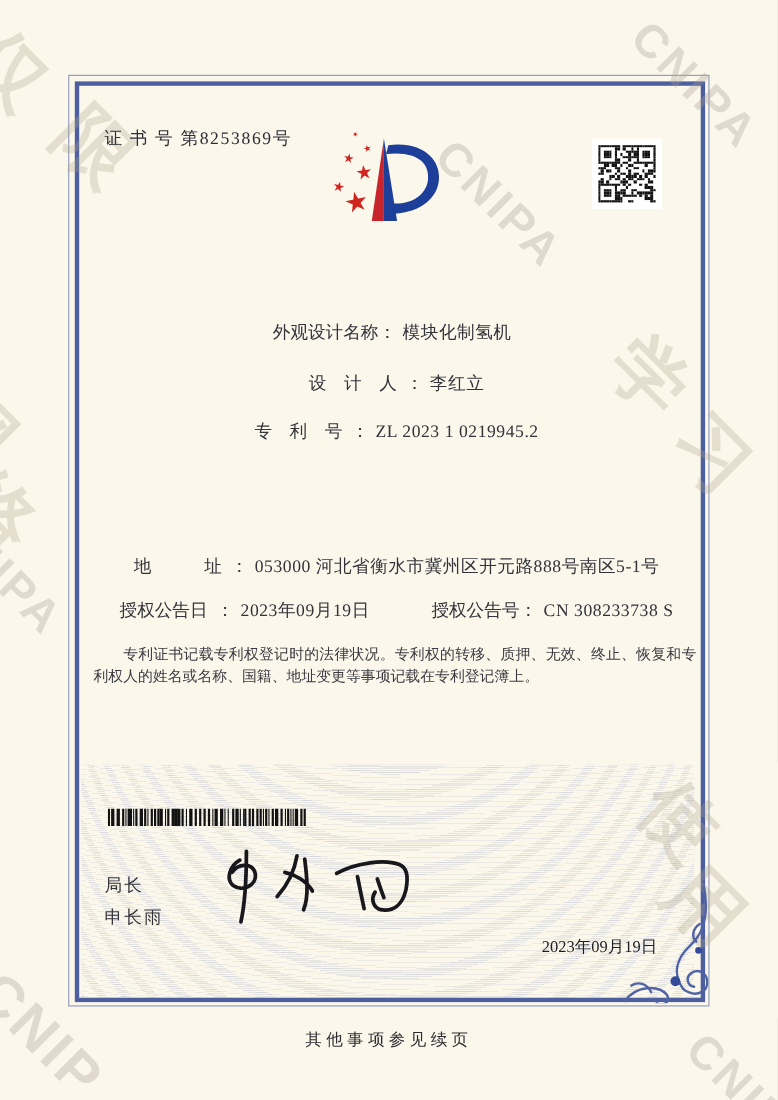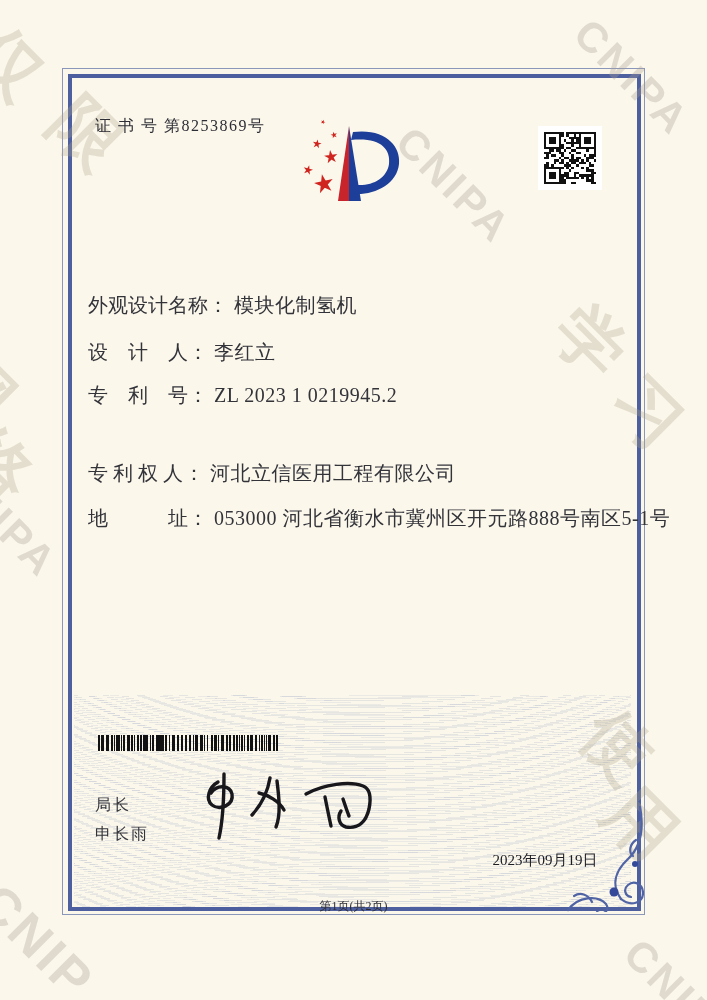--- a/index.html
+++ b/index.html
@@ -31,21 +31,21 @@
   
   .content{position:absolute;inset:0;z-index:3;}
   .cert-no{position:absolute;left:95px;top:116px;font-size:16px;letter-spacing:1.5px;color:#2e2e36;}
   .logo{position:absolute;left:293px;top:118px;}
   .qr-box{position:absolute;left:538px;top:126px;width:64px;height:64px;background:#fff;
     display:flex;align-items:center;justify-content:center;}
   .qr-grid{display:grid;grid-template-columns:repeat(21,1fr);grid-template-rows:repeat(21,1fr);
     width:52px;height:52px;background:#fff;}
   .title{position:absolute;left:0;right:0;top:211px;text-align:center;
     font-size:35px;font-weight:700;letter-spacing:6px;color:#101014;}
-  .frow{position:absolute;left:88px;right:82px;font-size:20px;white-space:nowrap;}
+  .frow{position:absolute;left:88px;right:82px;font-size:16px;white-space:nowrap;text-align:center;}
   .lab{display:inline-block;min-width:96px;}
   .colon{display:inline-block;margin-right:6px;}
   .lab2{display:inline-block;margin-left:52px;}
   .fval{letter-spacing:0.5px;}
   .body-text{position:absolute;left:85px;right:74px;top:585px;font-size:13.5px;
     line-height:19.5px;color:#3a3a40;text-align:justify;}
   .body-text p{margin:0 0 9px 0;text-indent:2em;}
   .barcode{position:absolute;left:98px;top:735px;width:184px;height:16px;white-space:nowrap;overflow:hidden;}
   .barcode span{display:inline-block;height:100%;background:#121212;vertical-align:top;}
   .signer-title{position:absolute;left:95px;top:795px;font-size:16px;letter-spacing:2px;}
@@ -552,28 +552,30 @@
 
     <div class="frow" style="top:292px">
       <span class="lab">外观设计名称</span><span class="colon">：</span><span class="fval">模块化制氢机</span>
     </div>
     <div class="frow" style="top:339px">
       <span class="lab">设　计　人</span><span class="colon">：</span><span class="fval">李红立</span>
     </div>
     <div class="frow" style="top:382px">
       <span class="lab">专　利　号</span><span class="colon">：</span><span class="fval">ZL 2023 1 0219945.2</span>
     </div>
-    <div class="frow" style="top:460px">
-      <span class="lab">专 利 权 人</span><span class="colon">：</span><span class="fval">河北立信医用工程有限公司</span>
-    </div>
     <div class="frow" style="top:505px">
       <span class="lab">地　　　址</span><span class="colon">：</span><span class="fval">053000 河北省衡水市冀州区开元路888号南区5-1号</span>
     </div>
+    <div class="frow" style="top:545px">
+      <span class="lab">授权公告日</span><span class="colon">：</span><span class="fval">2023年09月19日</span>
+      <span class="lab2">授权公告号</span><span class="colon">：</span><span class="fval">CN 308233738 S</span>
+    </div>
 
     <div class="body-text">
+      <p>专利证书记载专利权登记时的法律状况。专利权的转移、质押、无效、终止、恢复和专利权人的姓名或名称、国籍、地址变更等事项记载在专利登记簿上。</p>
     </div>
 
     <div class="barcode"><span style="width: 2.07341px; margin-right: 1.428px;"></span><span style="width: 2.98034px; margin-right: 1.99099px;"></span><span style="width: 3.03773px; margin-right: 1.39603px;"></span><span style="width: 2.58133px; margin-right: 0.640372px;"></span><span style="width: 1.16407px; margin-right: 1.25662px;"></span><span style="width: 3.03532px; margin-right: 1.54023px;"></span><span style="width: 0.848571px; margin-right: 0.806847px;"></span><span style="width: 2.60272px; margin-right: 1.75574px;"></span><span style="width: 2.54062px; margin-right: 1.765px;"></span><span style="width: 1.78104px; margin-right: 0.565326px;"></span><span style="width: 1.32299px; margin-right: 1.57212px;"></span><span style="width: 2.45571px; margin-right: 1.21558px;"></span><span style="width: 2.28154px; margin-right: 0.870504px;"></span><span style="width: 1.49965px; margin-right: 0.521135px;"></span><span style="width: 2.90781px; margin-right: 2.00199px;"></span><span style="width: 1.03641px; margin-right: 1.12935px;"></span><span style="width: 1.60025px; margin-right: 1.73172px;"></span><span style="width: 2.91684px; margin-right: 0.682225px;"></span><span style="width: 1.2981px; margin-right: 0.677px;"></span><span style="width: 2.42428px; margin-right: 1.00699px;"></span><span style="width: 2.02173px; margin-right: 2.07054px;"></span><span style="width: 1.39373px; margin-right: 1.59055px;"></span><span style="width: 3.16552px; margin-right: 2.04394px;"></span><span style="width: 2.35531px; margin-right: 1.59649px;"></span><span style="width: 2.19688px; margin-right: 1.83689px;"></span><span style="width: 2.33808px; margin-right: 1.37568px;"></span><span style="width: 2.70333px; margin-right: 1.32028px;"></span><span style="width: 1.0561px; margin-right: 0.949986px;"></span><span style="width: 3.191px; margin-right: 1.8794px;"></span><span style="width: 3.19388px; margin-right: 1.55119px;"></span><span style="width: 1.1559px; margin-right: 1.56161px;"></span><span style="width: 1.44986px; margin-right: 2.09088px;"></span><span style="width: 2.32304px; margin-right: 0.818584px;"></span><span style="width: 3.07978px; margin-right: 1.32794px;"></span><span style="width: 1.21994px; margin-right: 1.70611px;"></span><span style="width: 0.897471px; margin-right: 0.567476px;"></span><span style="width: 1.66329px; margin-right: 1.60108px;"></span><span style="width: 2.74427px; margin-right: 0.701498px;"></span><span style="width: 2.18898px; margin-right: 1.46922px;"></span><span style="width: 2.11633px; margin-right: 0.752265px;"></span><span style="width: 1.98693px; margin-right: 1.0957px;"></span><span style="width: 1.17045px; margin-right: 1.56281px;"></span><span style="width: 1.51182px; margin-right: 0.728199px;"></span><span style="width: 1.05891px; margin-right: 1.84946px;"></span><span style="width: 2.02638px; margin-right: 1.85388px;"></span><span style="width: 2.90142px; margin-right: 2.00907px;"></span><span style="width: 1.26528px; margin-right: 2.03506px;"></span><span style="width: 1.25963px; margin-right: 1.23356px;"></span><span style="width: 1.52402px; margin-right: 1.44961px;"></span><span style="width: 1.03549px; margin-right: 0.638833px;"></span><span style="width: 1.86394px; margin-right: 0.770517px;"></span><span style="width: 3.09463px; margin-right: 1.55248px;"></span><span style="width: 2.43785px; margin-right: 0.594906px;"></span><span style="width: 2.24197px; margin-right: 1.23462px;"></span></div>
 
     <div class="signer-title">局长</div>
     <div class="signer-name">申长雨</div>
 
     <svg class="signature" width="200" height="74" viewBox="0 0 200 74">
       <g fill="none" stroke="#17171c" stroke-width="3.4" stroke-linecap="round" stroke-linejoin="round">
         <path d="M28,12 C19,17 15,29 22,35 C30,41 44,35 42,24 C40,15 27,14 21,23"></path>
@@ -594,16 +596,16 @@
         <path d="M88,0 C92,22 90,40 76,53 C63,65 59,79 69,93"></path>
         <path d="M69,93 C79,101 91,97 91,87 C91,78 82,74 76,79 C71,83 73,90 79,91"></path>
         <path d="M16,104 C26,90 46,89 54,98 C58,104 52,110 45,106"></path>
         <path d="M84,34 C78,38 76,46 81,50"></path>
         <path d="M40,96 C36,88 28,86 22,90"></path>
       </g>
       <circle cx="62" cy="86" r="4.5" fill="#34499a"></circle>
       <circle cx="83" cy="58" r="3" fill="#34499a"></circle>
     </svg>
 
-    <div class="page-info">第1页(共2页)</div>
+    <div class="footer-note">其他事项参见续页</div>
 
   </div>
 </div>
 
 </body></html>

